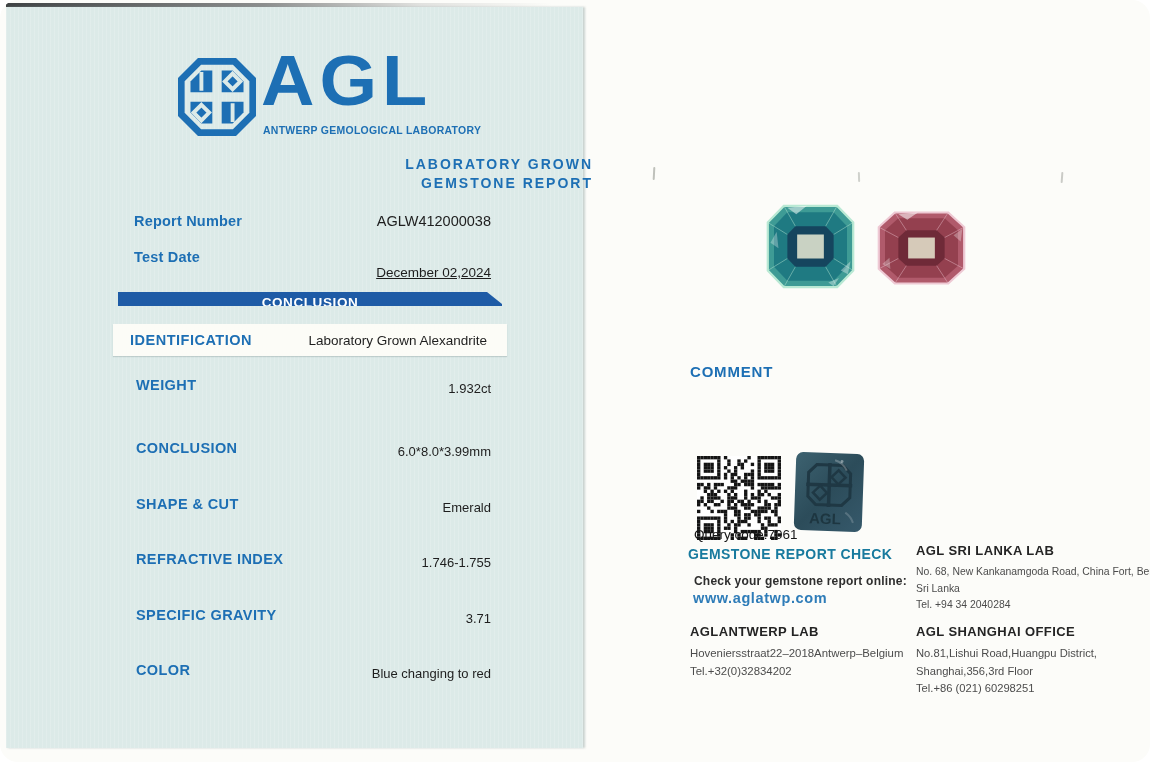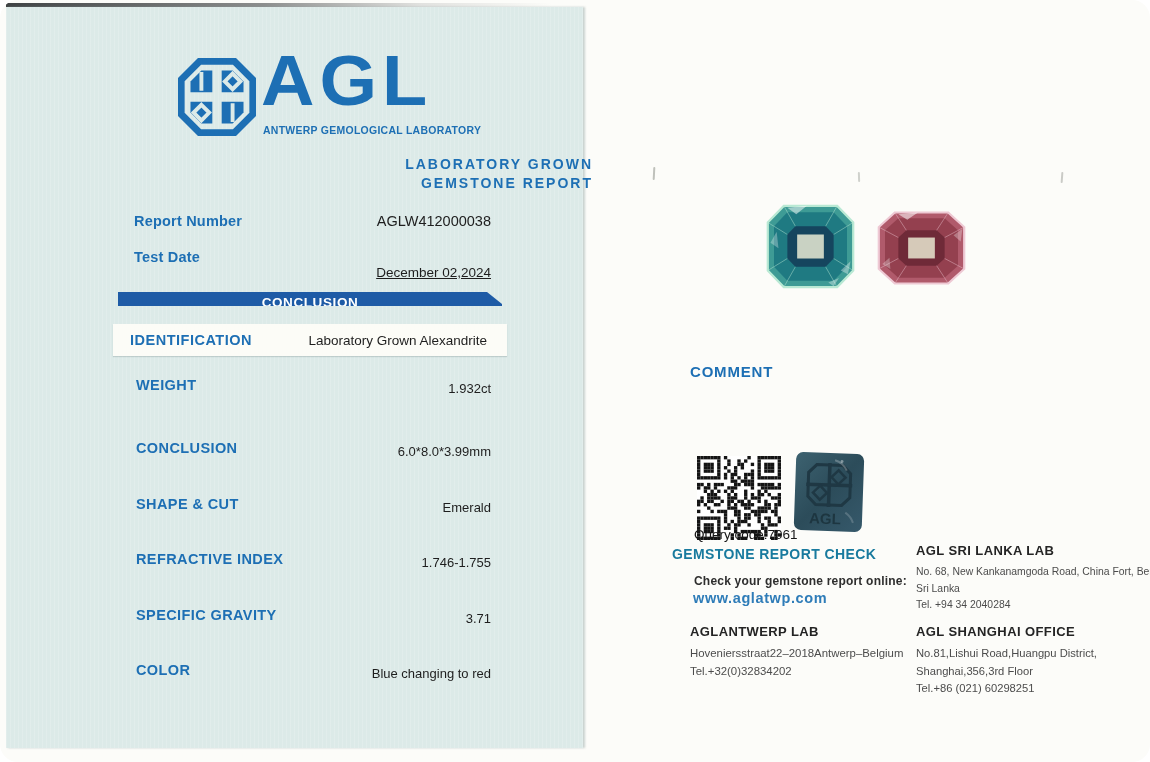--- a/index.html
+++ b/index.html
@@ -47,21 +47,21 @@
   .gem1{left:766px;top:204px;width:89px;height:85px;}
   .gem2{left:877px;top:211px;width:89px;height:74px;}
 
   .comment-label{position:absolute;left:690px;top:363px;font-size:15px;font-weight:bold;
         color:var(--brand-blue,#1d6fb4);letter-spacing:.8px;}
 
   .qr{position:absolute;left:697px;top:456px;width:84px;height:84px;background:#fff;}
   .seal{position:absolute;left:794px;top:452px;width:70px;height:80px;transform:rotate(2deg);}
 
   .query-code{position:absolute;left:694px;top:527px;font-size:13.5px;color:#161616;}
-  .check-head{position:absolute;left:672px;top:546px;font-size:14px;font-weight:bold;
+  .check-head{position:absolute;left:688px;top:546px;font-size:14px;font-weight:bold;
         color:var(--teal-heading,#187a9e);letter-spacing:.4px;}
   .check-instr{position:absolute;left:694px;top:574px;font-size:12px;font-weight:bold;color:#2e2e2e;letter-spacing:.2px;}
   .check-url{position:absolute;left:693px;top:590px;font-size:14.5px;font-weight:bold;
         color:var(--link-blue,#2e7cb8);letter-spacing:.6px;}
 
   .lab{position:absolute;width:250px;}
   .lab-name{font-size:13px;font-weight:bold;color:#242424;letter-spacing:.4px;white-space:nowrap;}
   .lab-line{font-size:10.8px;color:#4c4c4c;line-height:16.5px;white-space:nowrap;}
   .lab.sri{left:916px;top:543px;} .lab.sri .lab-line{font-size:10.4px;}
   .lab.ant{left:690px;top:624px;} .lab.ant .lab-line{font-size:11.4px;line-height:17.5px;}

